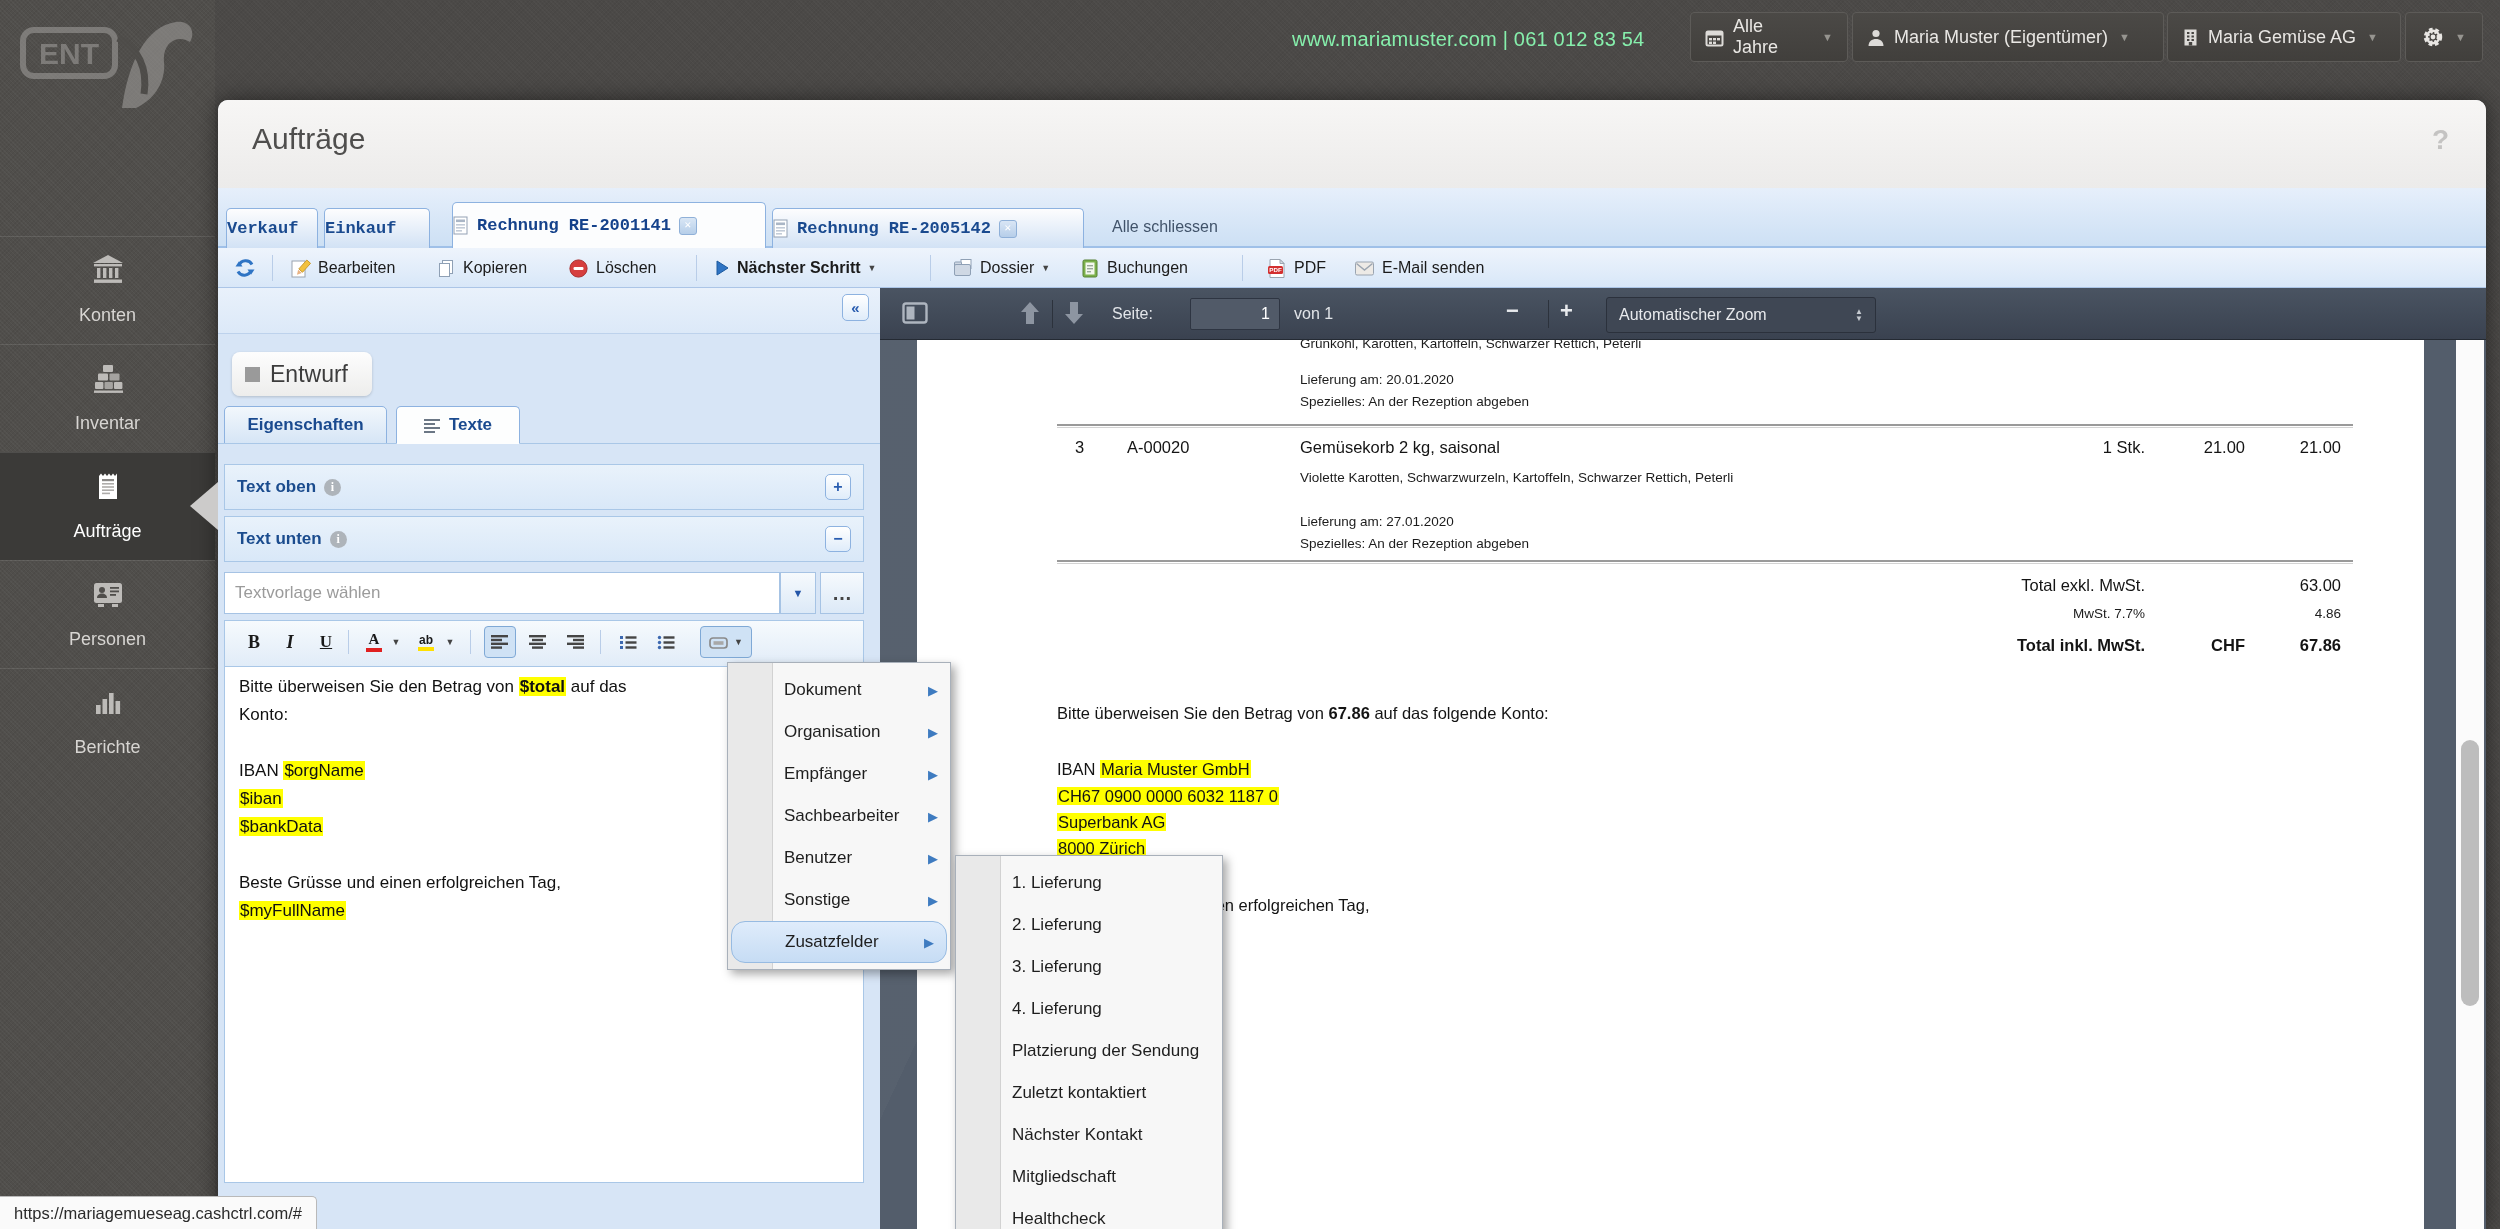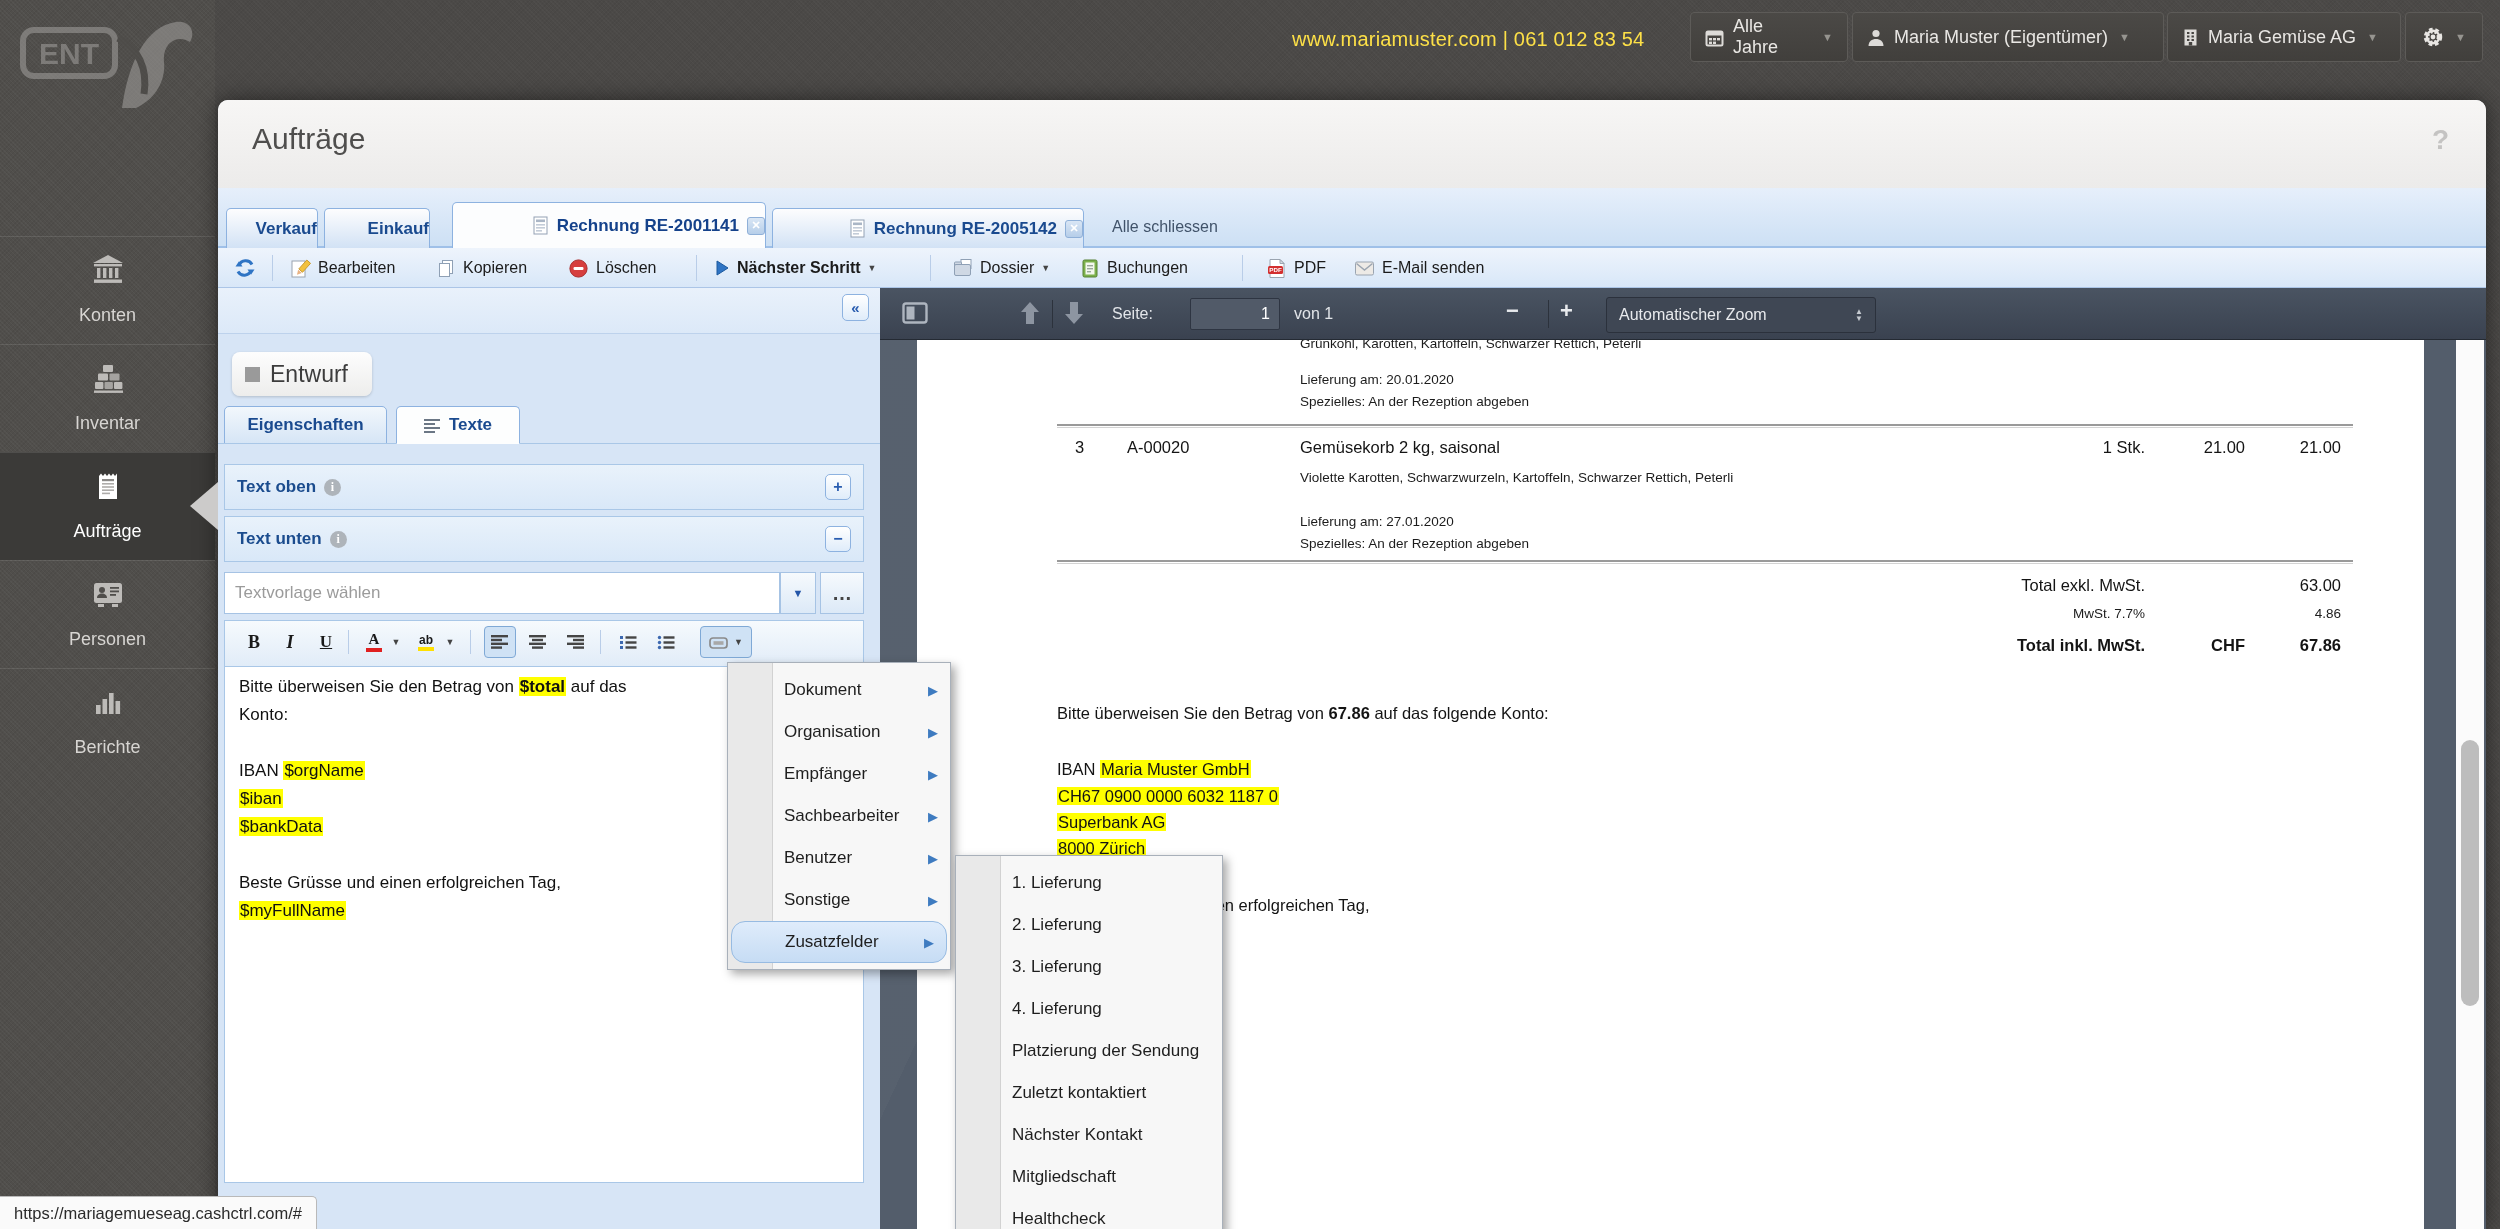--- a/index.html
+++ b/index.html
@@ -5,21 +5,21 @@
   html,body{margin:0;padding:0;}
   body{width:2500px;height:1229px;overflow:hidden;position:relative;
        font-family:"Liberation Sans",sans-serif;
        background:#4b4947;
        background-image:
          repeating-linear-gradient(45deg,rgba(255,255,255,.025) 0 1px,transparent 1px 3px),
          repeating-linear-gradient(-45deg,rgba(0,0,0,.04) 0 1px,transparent 1px 3px);}
   .a{position:absolute;}
 
   
-  .tb-contact{color:#fde047;font-size:20px;font-weight:300;letter-spacing:.2px;text-align:right;}
+  .tb-contact{color:#86efac;font-size:20px;font-weight:300;letter-spacing:.2px;text-align:right;}
   .tb-btn{height:50px;background:#454340;border:1px solid #5d5b58;border-radius:4px;
           color:#e9e7e4;font-size:18px;display:flex;align-items:center;gap:9px;
           padding:0 14px;box-sizing:border-box;
           background-image:linear-gradient(#4b4946,#413f3c);}
   .tb-caret{color:#96948f;font-size:11px;margin-left:2px;}
 
   
   .sidebar{left:0;top:0;width:215px;height:1229px;background:#504e4b;
            background-image:
              repeating-linear-gradient(45deg,rgba(255,255,255,.03) 0 1px,transparent 1px 3px),
@@ -41,22 +41,22 @@
           background:linear-gradient(#f7f6f5,#ecebea);}
   .win-title{font-size:30px;font-weight:300;color:#4f4e4d;}
   .win-help{font-size:28px;font-weight:bold;color:#c4c3c2;}
 
   
   .tabstrip{left:218px;top:188px;width:2268px;height:60px;
             background:linear-gradient(#e6effb,#cde0f4);
             border-bottom:2px solid #9fc0e8;box-sizing:border-box;}
   .tab{position:absolute;height:40px;top:208px;border:1px solid #8db2e0;border-bottom:none;
        border-radius:5px 5px 0 0;background:linear-gradient(#fdfdfe,#d2e2f5);
-       display:flex;align-items:center;justify-content:flex-end;gap:8px;
-       font-size:17px;font-weight:bold;color:#1a4a8f;box-sizing:border-box;cursor:pointer;}
+       display:flex;align-items:center;justify-content:flex-start;gap:8px;
+       font-size:17px;font-weight:bold;color:#1a4a8f;box-sizing:border-box;cursor:pointer;font-family:Liberation Mono, monospace;}
   .tab.active{top:202px;height:46px;background:#fcfdfe;color:#15428b;z-index:3;}
   .tab-close{width:16px;height:16px;border:1px solid #8fb0d8;border-radius:3px;
        background:linear-gradient(#d9e6f5,#b6cee9);color:#fff;font-size:11px;font-weight:bold;
        display:flex;align-items:center;justify-content:center;line-height:1;cursor:pointer;}
   .closeall{font-size:16px;color:#41536a;cursor:pointer;}
 
   
   .toolbar{left:218px;top:248px;width:2268px;height:40px;
            background:linear-gradient(#eef4fc,#d8e7f8);
            border-bottom:1px solid #abc5e7;box-sizing:border-box;}

